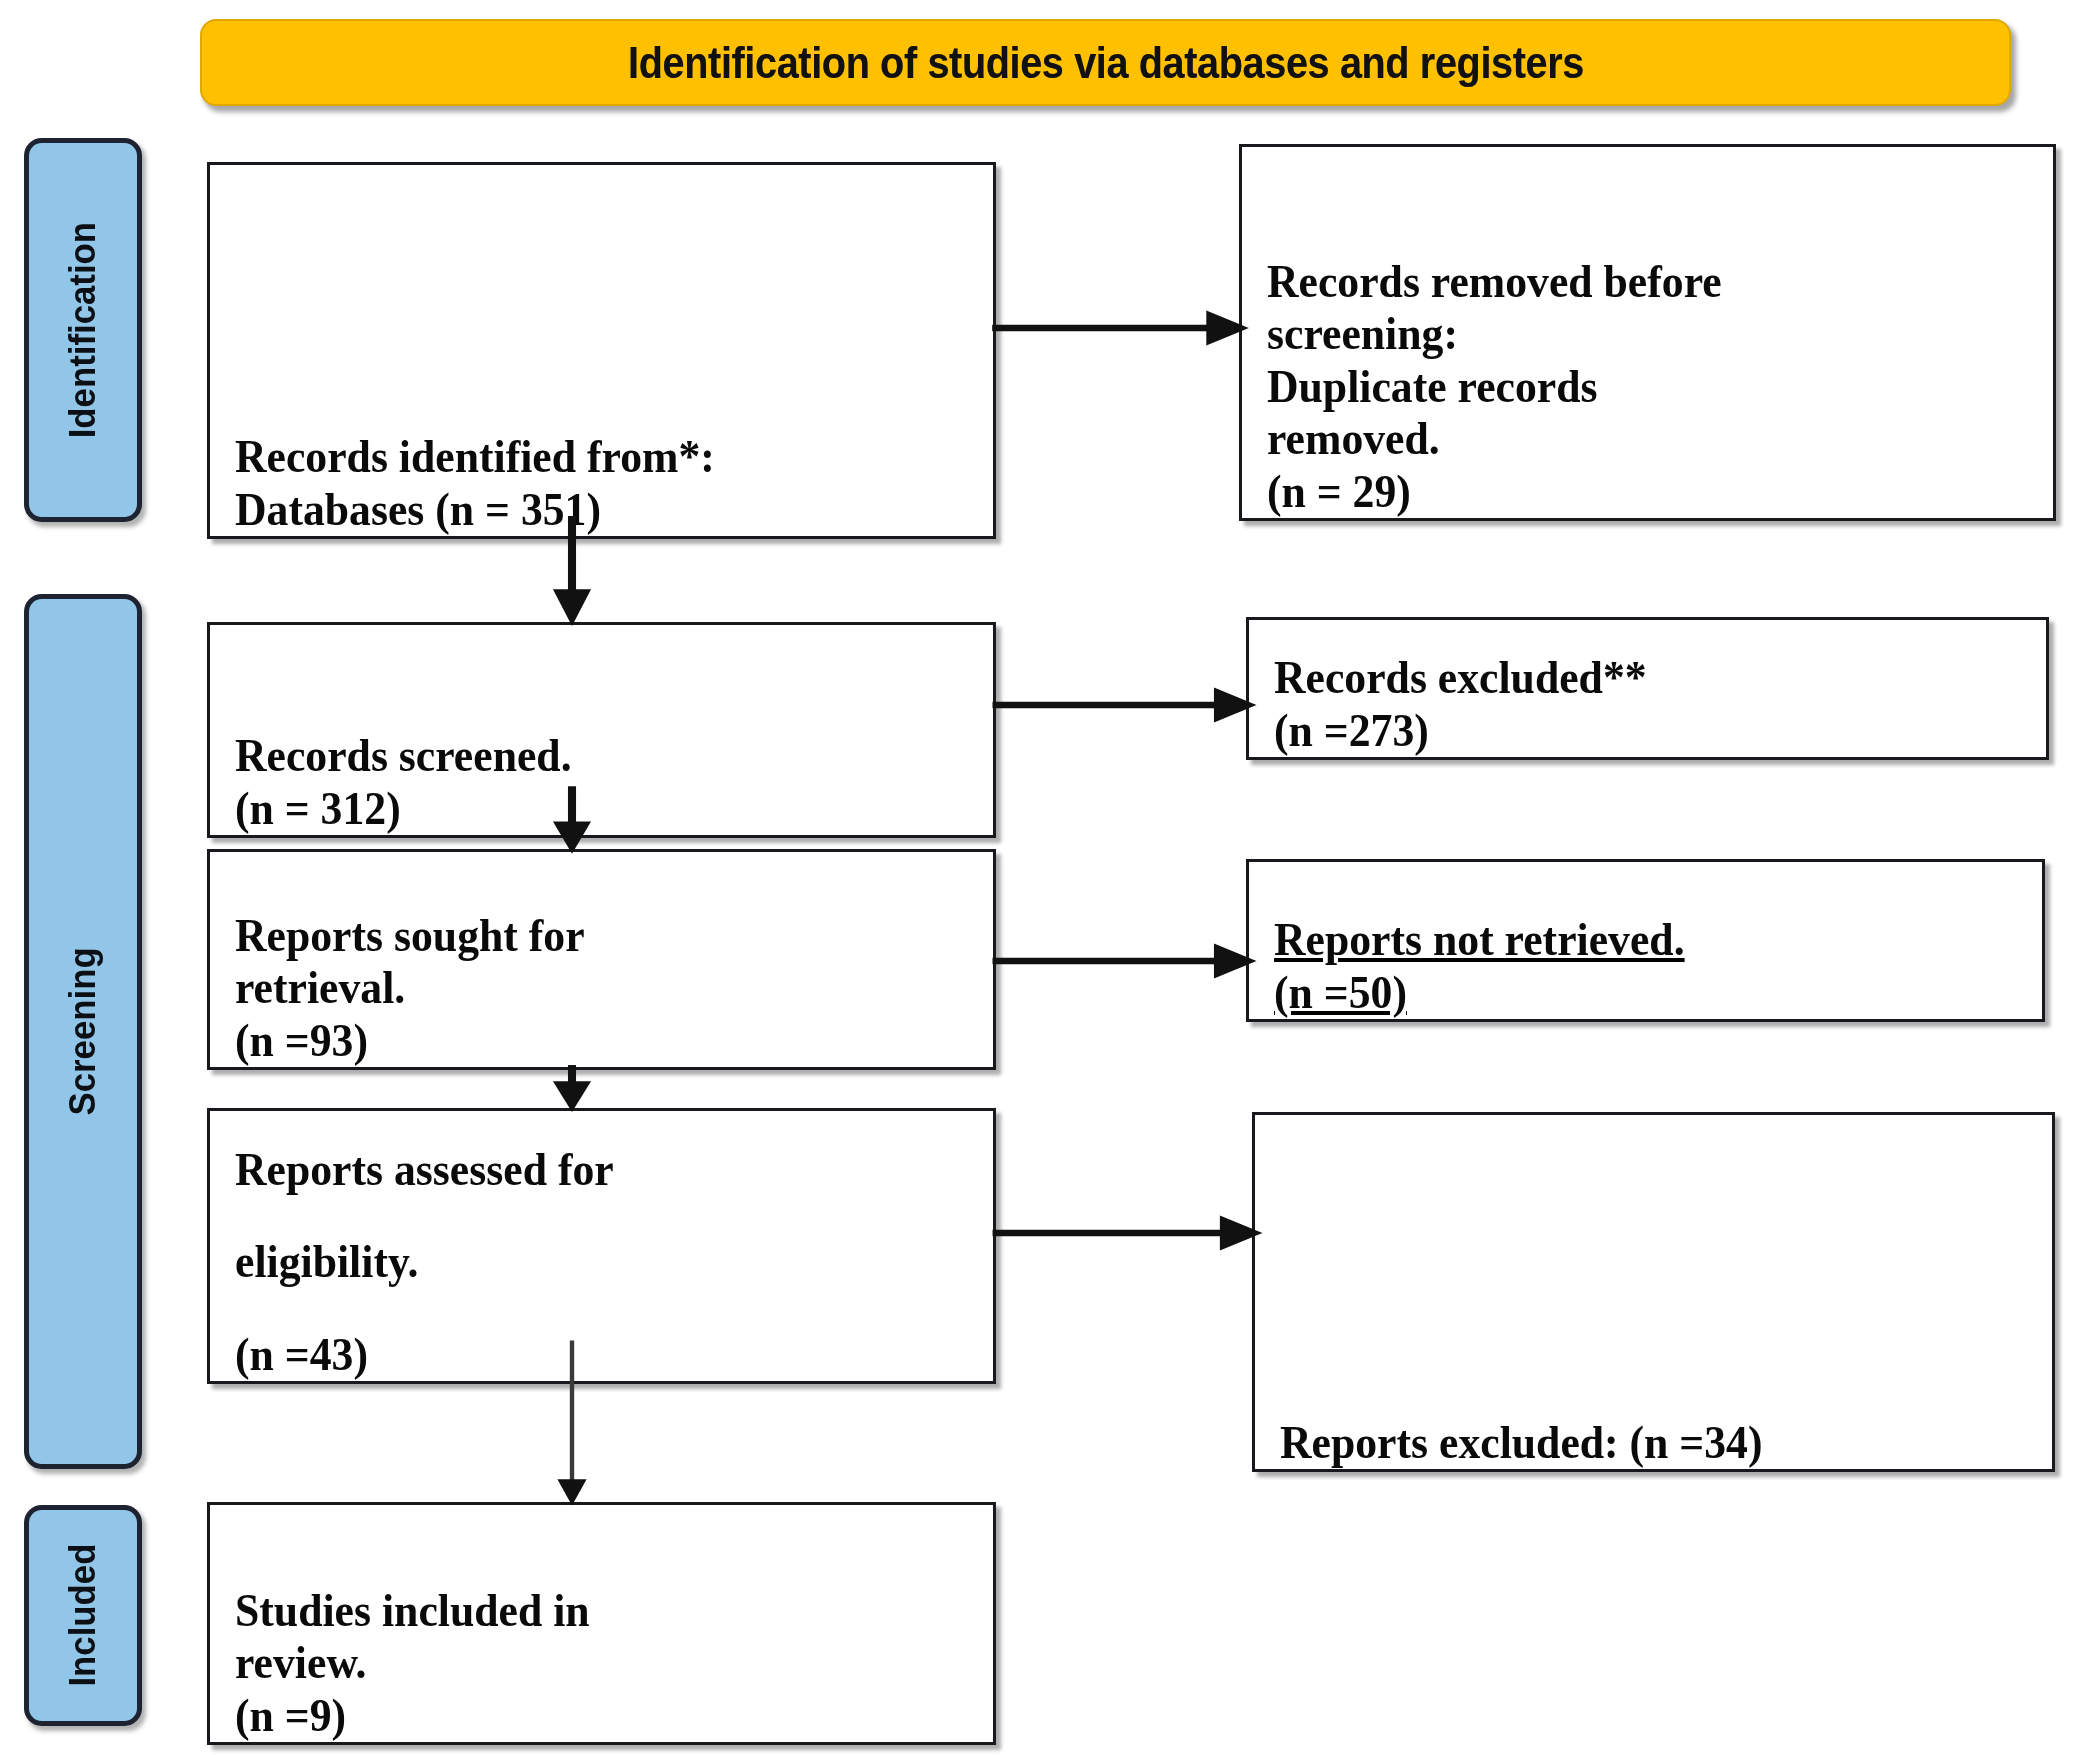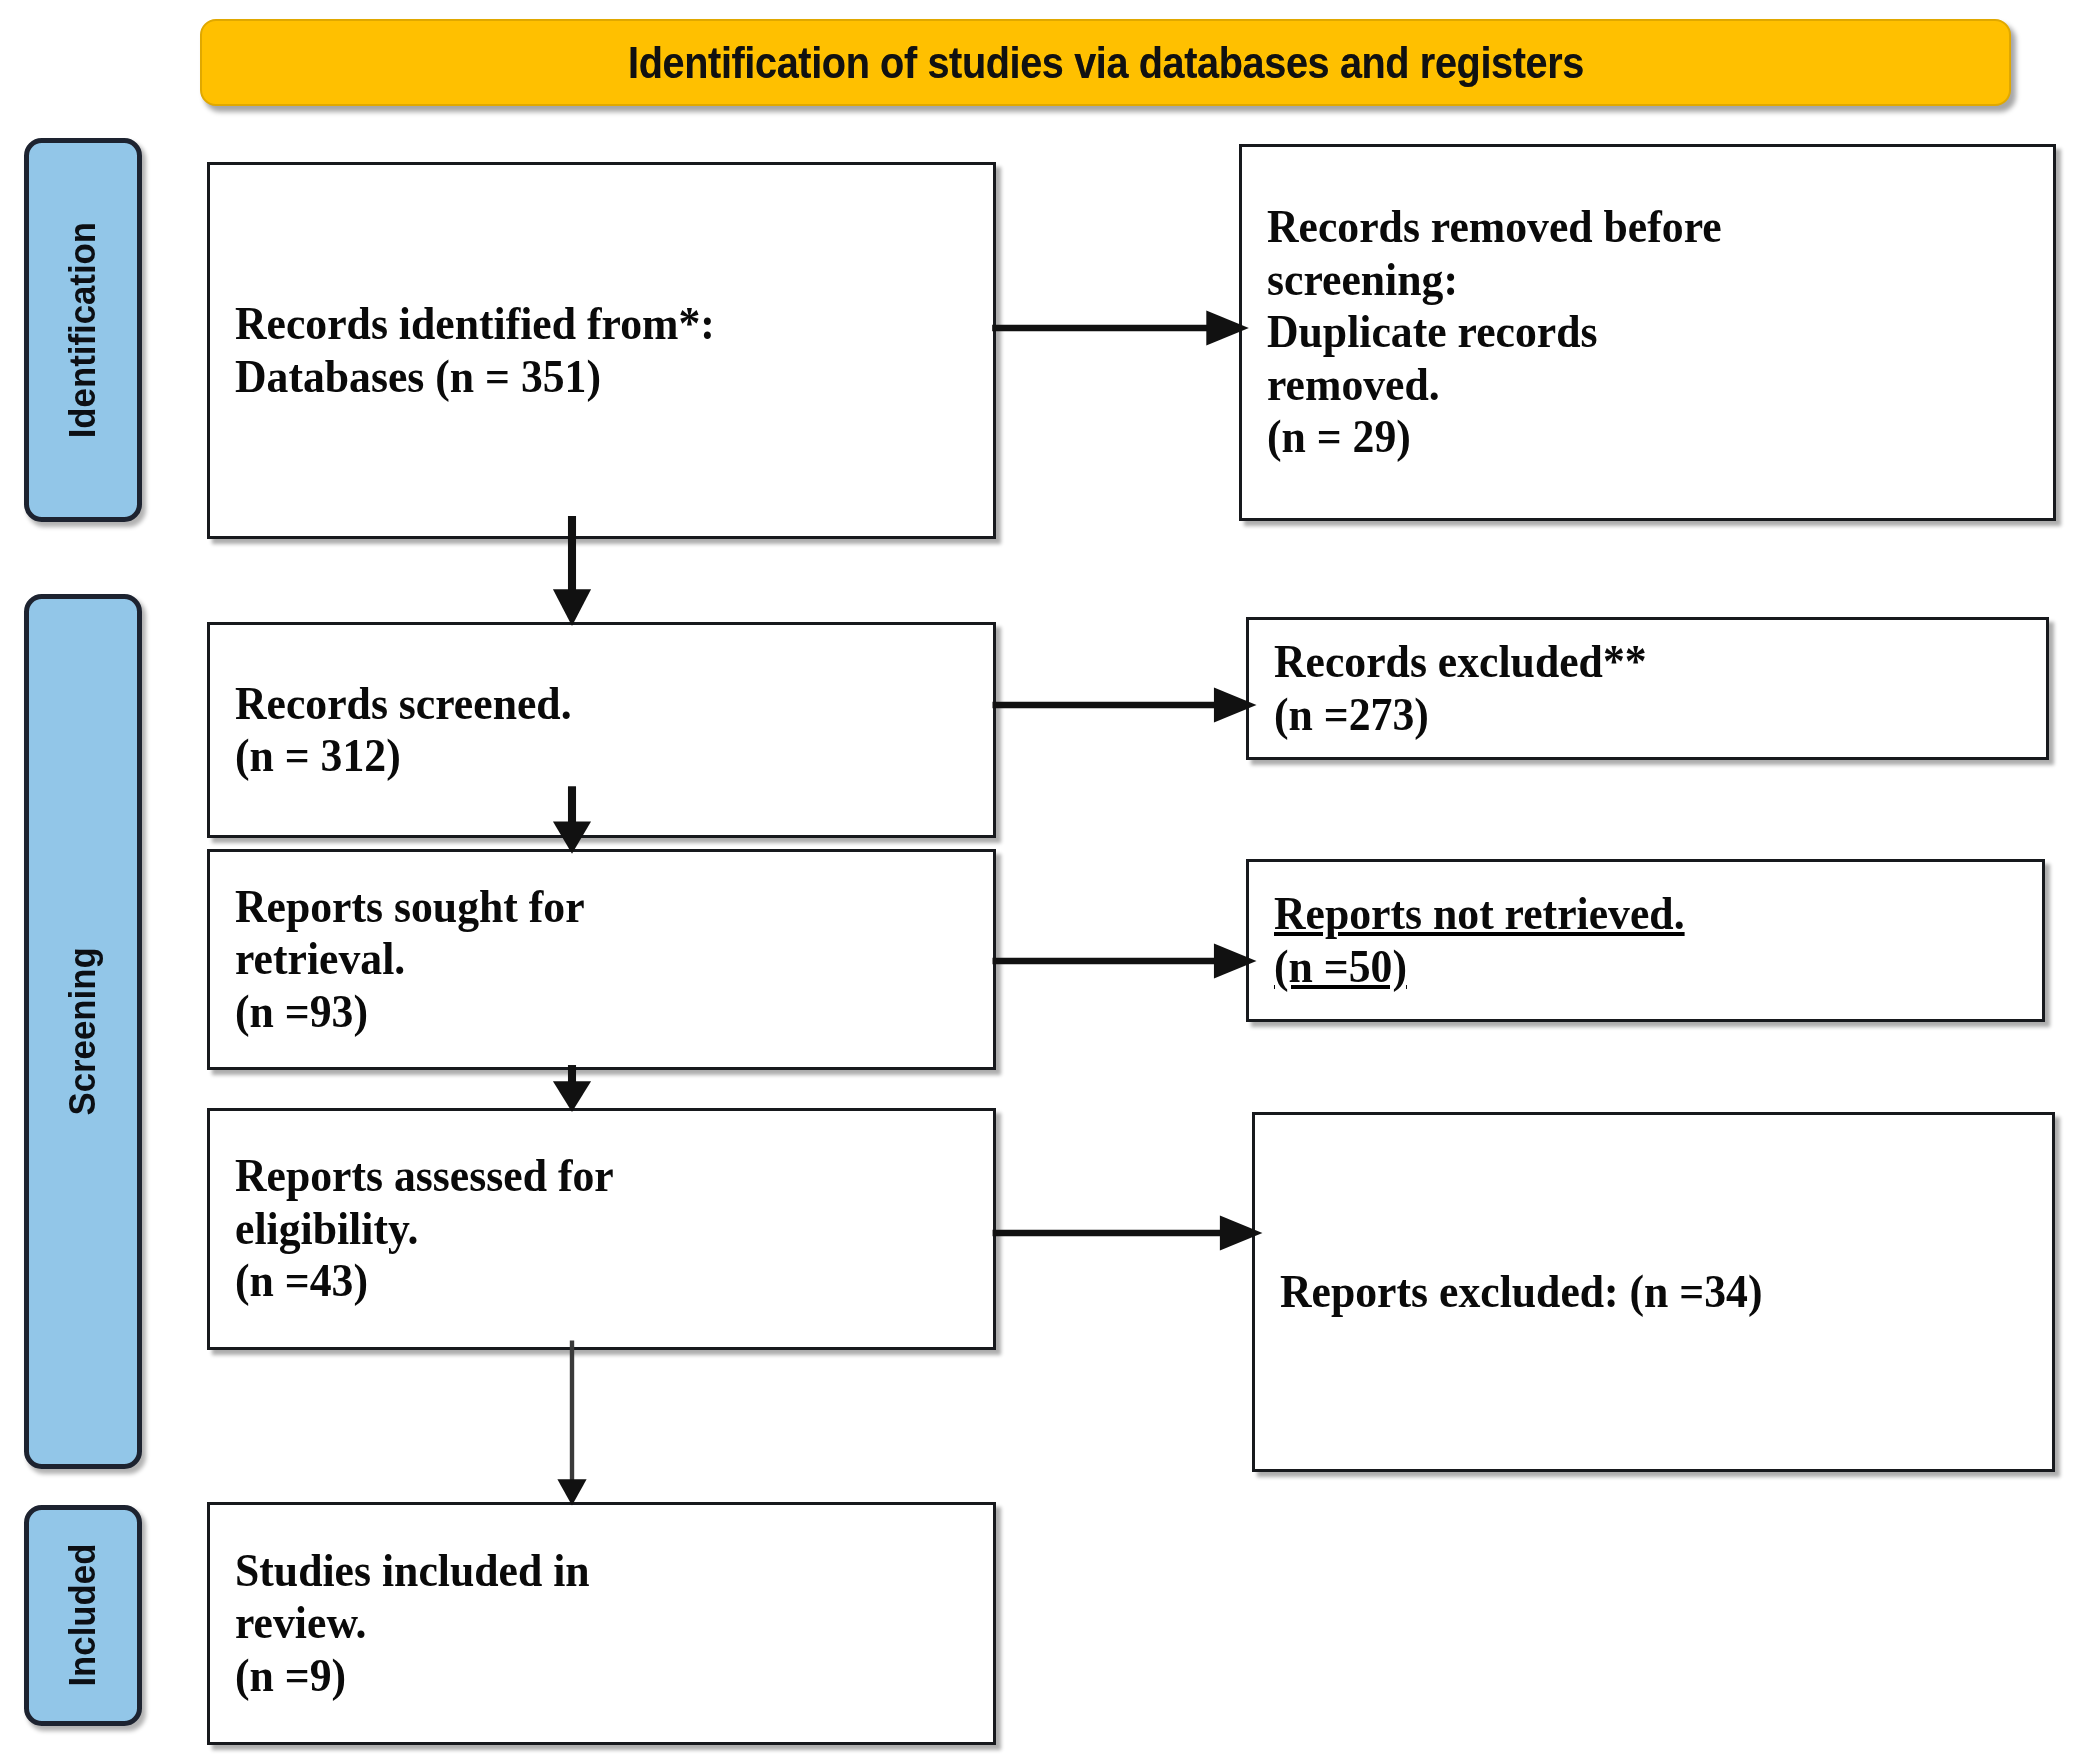--- a/index.html
+++ b/index.html
@@ -73,38 +73,38 @@
 
   
   .flow-box {
     position: absolute;
     background: #ffffff;
     border: 3.7px solid #17191d;
     box-shadow: 5.1px 5.1px 3.7px rgba(0,0,0,0.32);
     padding: 0 25px;
     display: flex;
     flex-direction: column;
-    justify-content: center;
+    justify-content: flex-end;
   }
   .flow-box .line {
     font-family: "Liberation Serif", "DejaVu Serif", serif;
     font-weight: bold;
     font-size: 46px;
     line-height: 1.14;
     color: #0a0a0a;
     white-space: nowrap;
     transform: scaleX(0.95);
     transform-origin: left center;
   }
 
   
   #box-identified     { left: 207px;  top: 140px;  width: 789px; height: 377px; margin-top: 22px; }
   #box-screened       { left: 207px;  top: 622px;  width: 789px; height: 216px; }
   #box-sought         { left: 207px;  top: 849px; width: 789px; height: 221px; }
-  #box-assessed       { left: 207px;  top: 1108px; width: 789px; height: 242px; }
+  #box-assessed       { left: 207px;  top: 1108px; width: 789px; height: 276px; gap: 40px; }
   #box-included       { left: 207px;  top: 1502px; width: 789px; height: 243px; }
 
   
   #box-removed        { left: 1239px; top: 144px;  width: 817px; height: 377px; }
   #box-excluded-recs  { left: 1246px; top: 617px;  width: 803px; height: 143px; }
   #box-not-retrieved  { left: 1246px; top: 859px; width: 799px; height: 163px; text-decoration: underline; }
   #box-excluded-reps  { left: 1252px; top: 1112px; width: 803px; height: 360px; }
 
   
   .conn {

